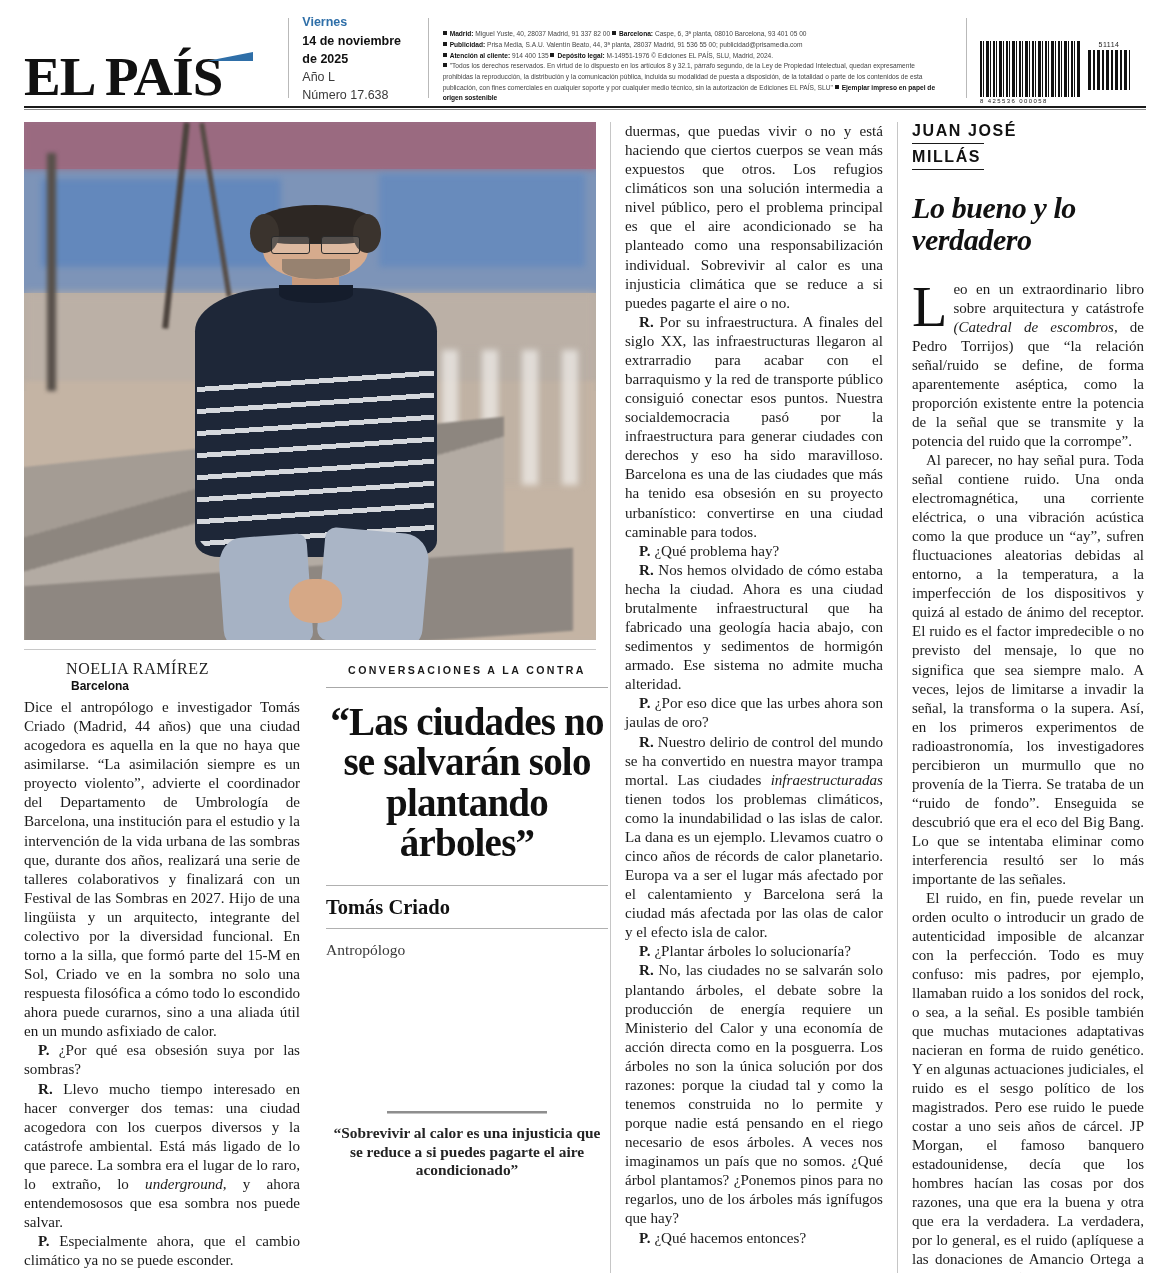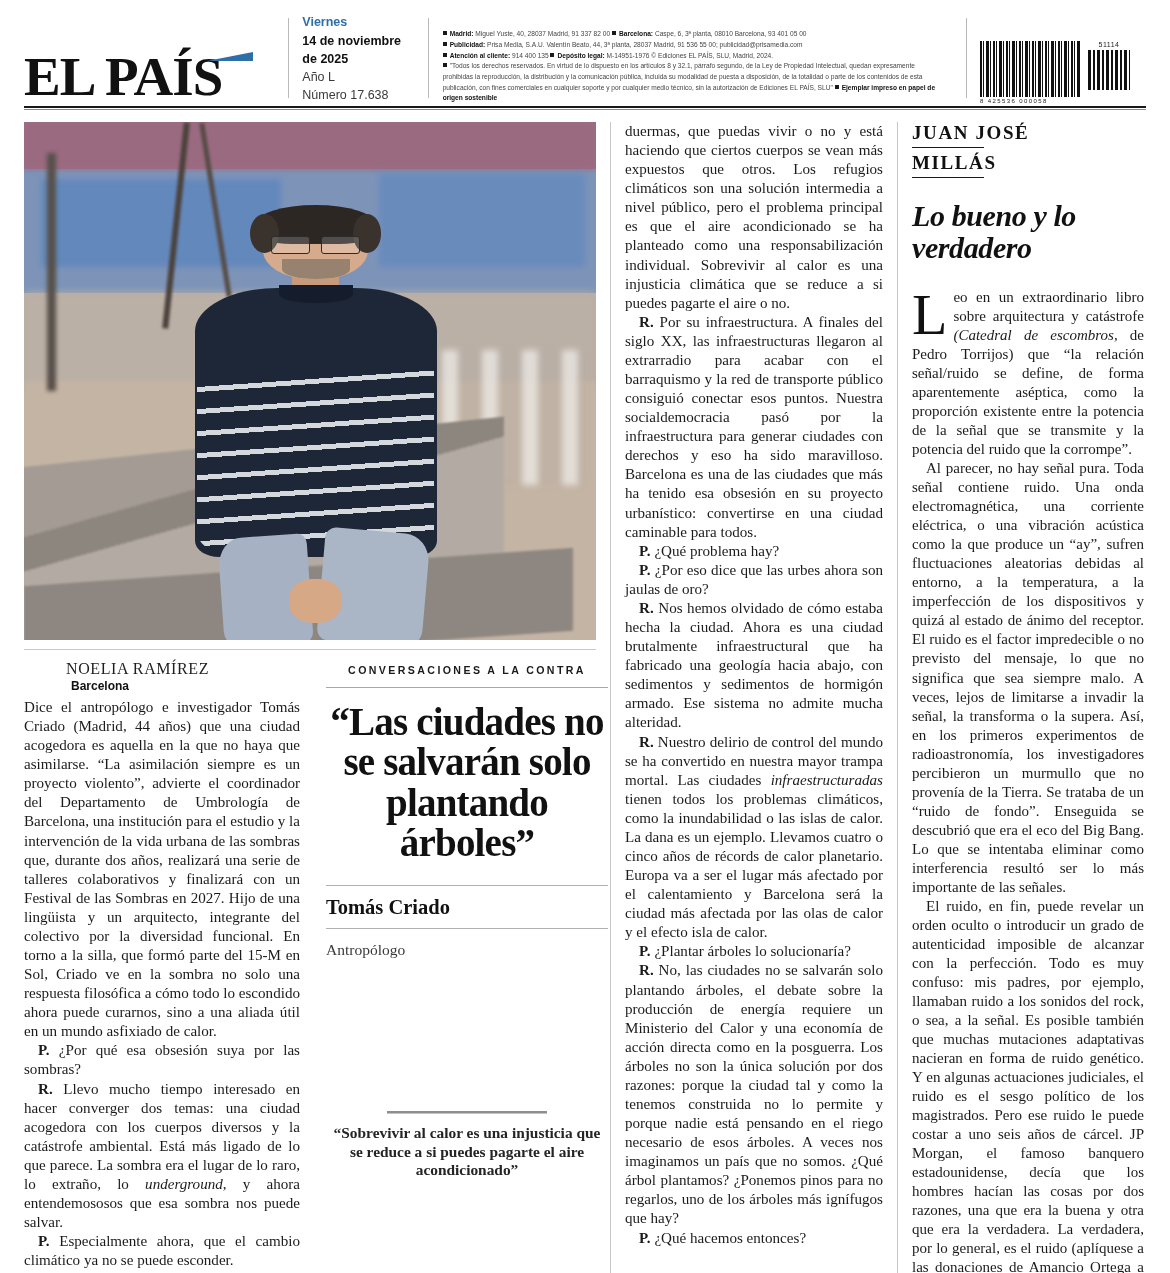--- a/index.html
+++ b/index.html
@@ -193,22 +193,22 @@
   .pq-rule { border-top: 2px solid #8e8e8e; border-bottom:1px solid #c3c3c3; height:3px; width: 160px; margin: 0 auto 10px auto; }
   .pullquote {
     font-family: "Liberation Serif", serif;
     font-weight: 700; font-size: 15.4px; line-height: 1.2;
     text-align: center; color: #242424;
   }
   .pq-wrap { margin-top: 152px; }
 
   
   .op-author-1 {
-    font-family: Liberation Serif, serif;
-    font-weight: 700; font-size: 19px; letter-spacing: 1.6px; color:#111;
+    font-family: Liberation Sans, sans-serif;
+    font-weight: 700; font-size: 16px; letter-spacing: 1.6px; color:#111;
   }
   .op-rule { border-top: 1px solid #1a1a1a; margin: 3px 0 4px 0; width: 72px; }
   .op-rule2{ border-top: 1px solid #1a1a1a; margin: 3px 0 0 0; width: 72px; }
   .op-title {
     font-family: "Liberation Serif", serif;
     font-style: italic; font-weight: 700;
     font-size: 30px; line-height: 1.07; letter-spacing: -.4px;
     color: #111; margin-top: 22px;
   }
   .op-body {
@@ -353,22 +353,22 @@
       </div>
     </div>
 
     <div class="vdiv"></div>
 
     <div class="col-c">
       <div class="body-text" id="col3body">
           <p>duermas, que puedas vivir o no y está haciendo que ciertos cuerpos se vean más expuestos que otros. Los refugios climáticos son una solución intermedia a nivel público, pero el problema principal es que el aire acondicionado se ha planteado como una responsabilización individual. Sobrevivir al calor es una injusticia climática que se reduce a si puedes pagarte el aire o no.</p>
           <p><b>R.</b> Por su infraestructura. A finales del siglo XX, las infraestructuras llegaron al extrarradio para acabar con el barraquismo y la red de transporte público consiguió conectar esos puntos. Nuestra socialdemocracia pasó por la infraestructura para generar ciudades con derechos y eso ha sido maravilloso. Barcelona es una de las ciudades que más ha tenido esa obsesión en su proyecto urbanístico: convertirse en una ciudad caminable para todos.</p>
           <p><b>P.</b> ¿Qué problema hay?</p>
+          <p><b>R.</b> Nos hemos olvidado de cómo estaba hecha la ciudad. Ahora es una ciudad brutalmente infraestructural que ha fabricado una geología hacia abajo, con sedimentos y sedimentos de hormigón armado. Ese sistema no admite mucha alteridad.</p>
           <p><b>P.</b> ¿Por eso dice que las urbes ahora son jaulas de oro?</p>
-          <p><b>R.</b> Nos hemos olvidado de cómo estaba hecha la ciudad. Ahora es una ciudad brutalmente infraestructural que ha fabricado una geología hacia abajo, con sedimentos y sedimentos de hormigón armado. Ese sistema no admite mucha alteridad.</p>
           <p><b>R.</b> Nuestro delirio de control del mundo se ha convertido en nuestra mayor trampa mortal. Las ciudades <i>infraestructuradas</i> tienen todos los problemas climáticos, como la inundabilidad o las islas de calor. La dana es un ejemplo. Llevamos cuatro o cinco años de récords de calor planetario. Europa va a ser el lugar más afectado por el calentamiento y Barcelona será la ciudad más afectada por las olas de calor y el efecto isla de calor.</p>
           <p><b>P.</b> ¿Plantar árboles lo solucionaría?</p>
           <p><b>R.</b> No, las ciudades no se salvarán solo plantando árboles, el debate sobre la producción de energía requiere un Ministerio del Calor y una economía de acción directa como en la posguerra. Los árboles no son la única solución por dos razones: porque la ciudad tal y como la tenemos construida no lo permite y porque nadie está pensando en el riego necesario de esos árboles. A veces nos imaginamos un país que no somos. ¿Qué árbol plantamos? ¿Ponemos pinos para no regarlos, uno de los árboles más ignífugos que hay?</p>
           <p><b>P.</b> ¿Qué hacemos entonces?</p>
         </div>
     </div>
 
     <div class="vdiv"></div>
 
     <div class="col-d">

